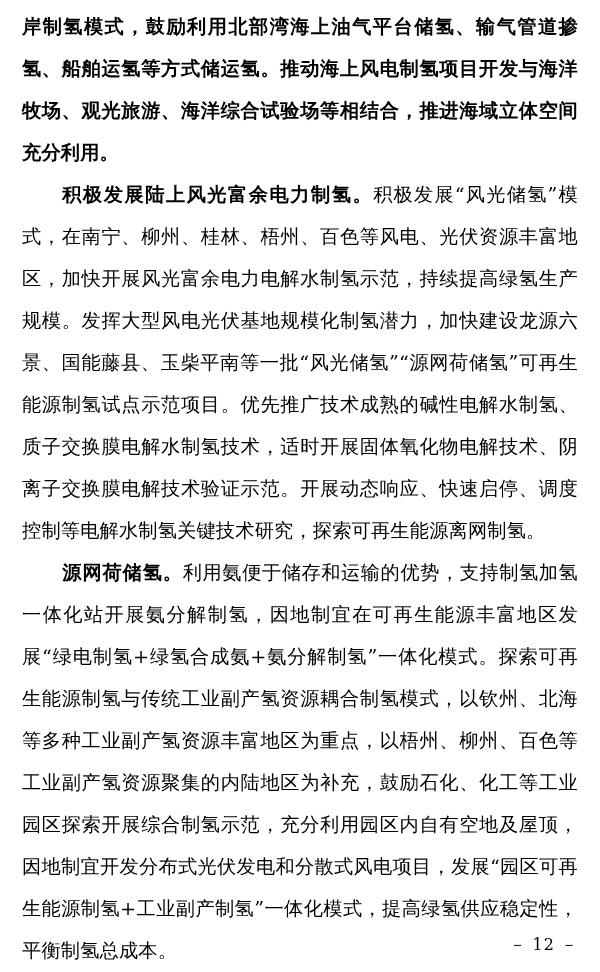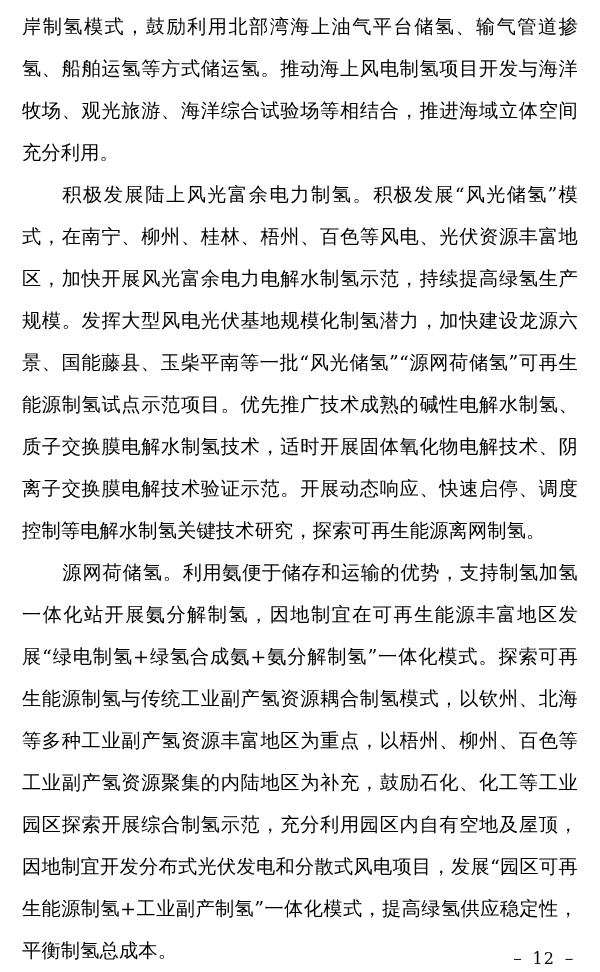--- a/index.html
+++ b/index.html
@@ -30,33 +30,34 @@
     letter-spacing: 0.2px;
   }
   .para {
     margin: 0;
     padding: 0;
     text-align: justify;
     text-justify: inter-ideograph;
   }
   .para.cont {
     text-indent: 0;
+    font-weight: bold;
   }
   .para.indent {
     text-indent: 2.1em;
   }
   .lead {
-    font-weight: normal;
+    font-weight: bold;
     font-family: "DejaVu Sans", sans-serif;
     letter-spacing: 0.5px;
   }
   .footer {
     position: absolute;
     right: 22px;
-    bottom: 2px;
+    bottom: 16px;
     font-size: 16px;
     font-family: "DejaVu Serif", serif;
     letter-spacing: 1px;
   }
 </style>
 </head>
 <body>
 
 <div class="page">
   <div class="doc-body">

